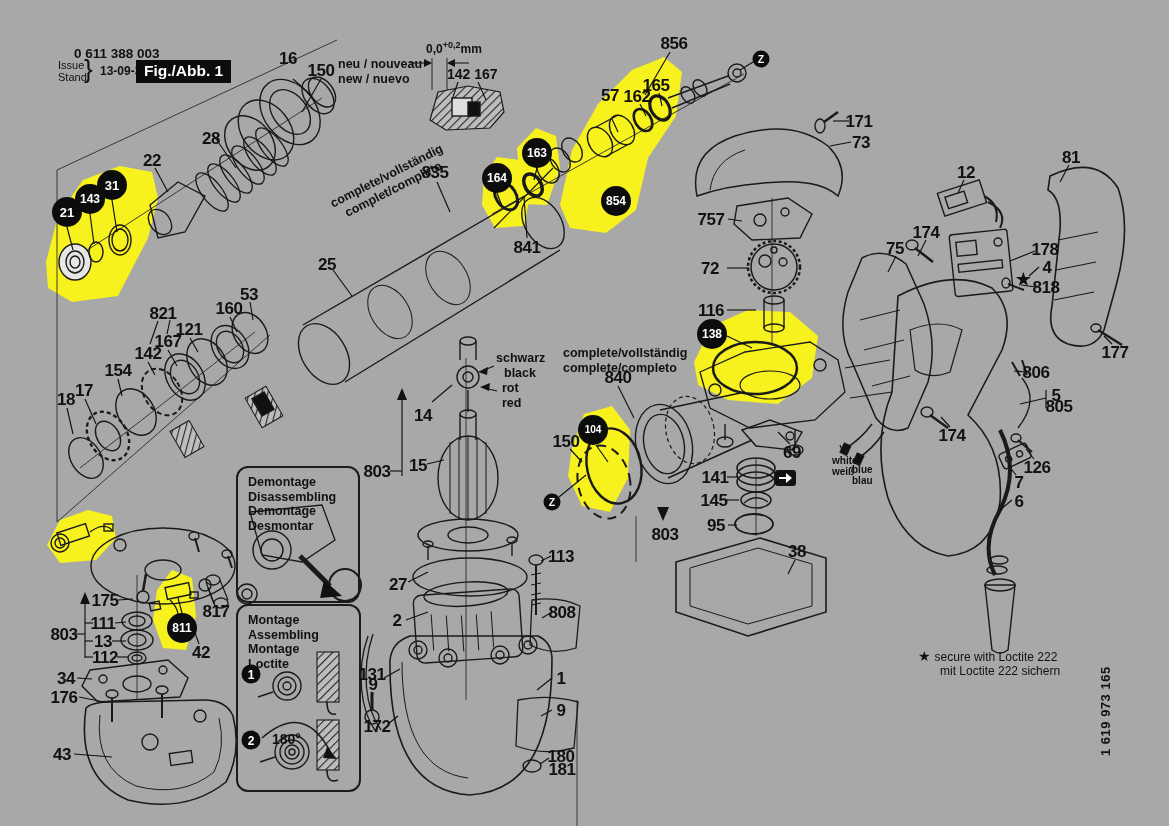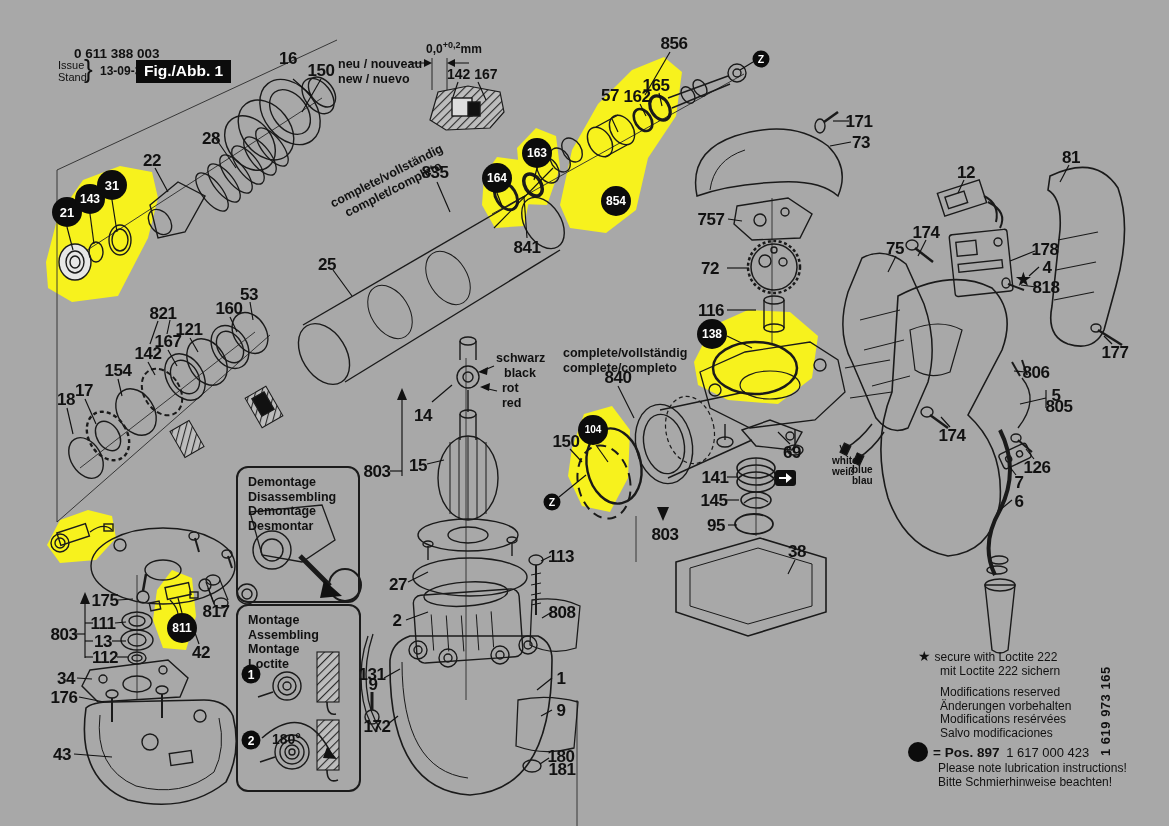--- a/index.html
+++ b/index.html
@@ -555,31 +555,20 @@
   </div>
 </div>
 <div class="stepc" style="left:251px;top:674px">1</div>
 <div class="stepc" style="left:251px;top:740px">2</div>
 <div class="deg">180°</div>
 
 <div class="foot" style="left:918px;top:650px">
   <span class="star">★</span><span>secure with Loctite 222</span>
   <div style="padding-left:22px">mit Loctite 222 sichern</div>
 </div>
-<div class="foot" style="left:940px;top:686px">
-  <div>Modifications reserved</div>
-      <div>Änderungen vorbehalten</div>
-  <div>Modifications resérvées</div>
-      <div>Salvo modificaciones</div>
-</div>
-<div class="foot" style="left:908px;top:742px">
-  <span class="dot"></span><b><span>=</span> <span>Pos. 897</span></b>&nbsp;&nbsp;<span style="font-size:13px">1 617 000 423</span>
-  <div style="padding-left:30px">Please note lubrication instructions!</div>
-  <div style="padding-left:30px">Bitte Schmierhinweise beachten!</div>
-</div>
 <div class="vnum">1 619 973 165</div>
 
 <div id="labels">
       <div class="plabel" style="left: 288px; top: 58px;">16</div>
       <div class="plabel" style="left: 321px; top: 70px;">150</div>
       <div class="plabel" style="left: 211px; top: 138px;">28</div>
       <div class="plabel" style="left: 152px; top: 160px;">22</div>
       <div class="plabel" style="left: 249px; top: 294px;">53</div>
       <div class="plabel" style="left: 229px; top: 308px;">160</div>
       <div class="plabel" style="left: 163px; top: 313px;">821</div>

